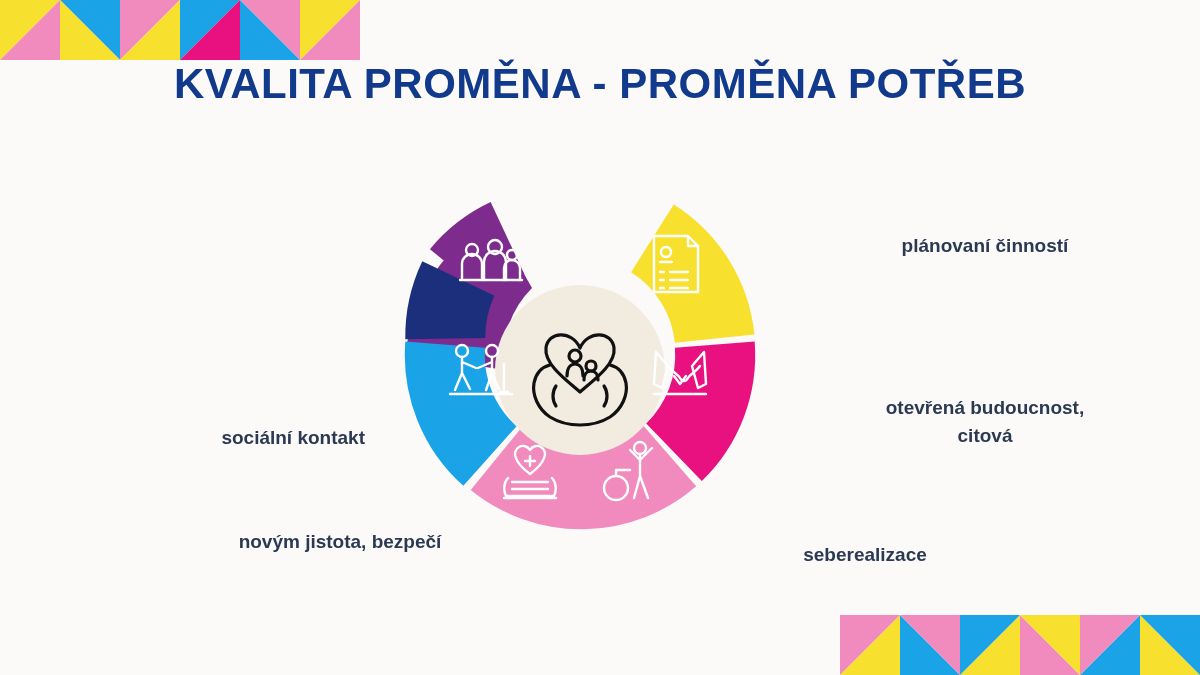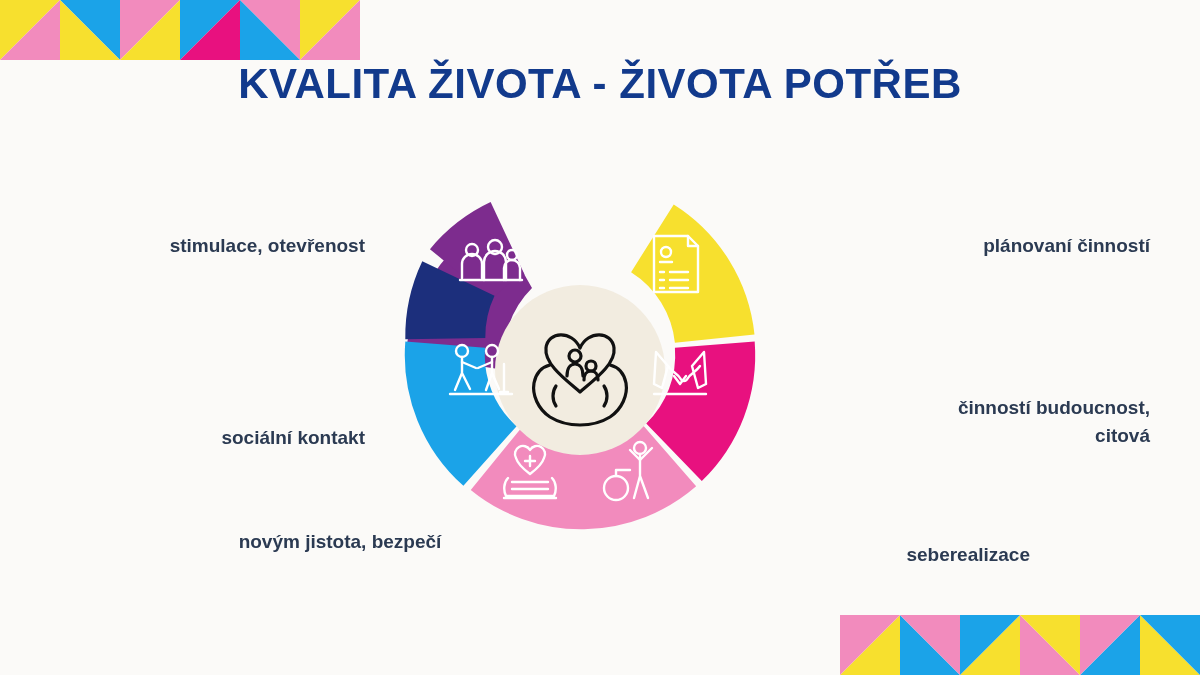--- a/index.html
+++ b/index.html
@@ -49,21 +49,21 @@
 
   
   .label {
     position: absolute;
     color: #2b3a52;
     font-size: 19px;
     font-weight: bold;
     line-height: 1.45;
     font-family: "Liberation Sans", sans-serif;
   }
-  .label.right { text-align: right; }
+  .label.right { text-align: center; }
   .label.left  { text-align: right; }
   .label.center { text-align: center; }
 
   #label-stimulace { left: 60px;  top: 232px; width: 305px; }
   #label-socialni  { left: 60px;  top: 396px; width: 305px; margin-top: 28px; }
   #label-citova    { left: 150px; top: 528px; width: 380px; }
   #label-planovani { left: 820px; top: 232px; width: 330px; }
   #label-otevrena  { left: 820px; top: 394px; width: 330px; }
   #label-sebereal  { left: 700px; top: 528px; width: 330px; margin-top: 13px; }
 </style>
@@ -93,21 +93,21 @@
   <polygon points="120,60 180,60 180,0" fill="#f7e02e"></polygon>
   <polygon points="120,60 120,0 180,0" fill="#1ba3e8"></polygon>
   <polygon points="180,60 240,60 180,0" fill="#f28bbd"></polygon>
   <polygon points="240,60 240,0 180,0" fill="#f7e02e"></polygon>
   <polygon points="240,60 300,60 300,0" fill="#1ba3e8"></polygon>
   <polygon points="240,60 240,0 300,0" fill="#f28bbd"></polygon>
   <polygon points="300,60 360,60 300,0" fill="#f7e02e"></polygon>
   <polygon points="360,60 360,0 300,0" fill="#1ba3e8"></polygon>
 </svg>
 
-<div class="title">KVALITA ŽIVOTA - ŽIVOTA POTŘEB</div>
+<div class="title">KVALITA PROMĚNA - PROMĚNA POTŘEB</div>
 
 <div class="wheel-wrap">
 <svg class="wheel-svg" width="400" height="360" viewBox="0 0 400 360" xmlns="http://www.w3.org/2000/svg">
   <defs>
     
   </defs>
 
   <g>
     <path d="M 25.7 164.8 A 175 175 0 0 1 112.5 28.5 L 152.0 97.9 A 95 95 0 0 0 124.9 180 L 25.7 164.8 Z" transform="rotate(0 200 180)" fill="#7d2c8e"></path>
   </g>
@@ -189,35 +189,35 @@
       <path d="M12 28 h12"></path>
       <path d="M12 38 h4 M22 38 h18"></path>
       <path d="M12 46 h4 M22 46 h18"></path>
       <path d="M12 54 h4 M22 54 h18"></path>
     </g>
   </g>
 </svg>
 </div>
 
 <div class="label left" id="label-stimulace">
-  <span>stimulace, otevřenost</span><br>
+  <br>
 </div>
 
 <div class="label left" id="label-socialni">
   <span>sociální kontakt</span>
 </div>
 
 <div class="label center" id="label-citova">
   <span>novým jistota, bezpečí</span>
 </div>
 
 <div class="label right" id="label-planovani">
   <span>plánovaní činností</span>
 </div>
 
 <div class="label right" id="label-otevrena">
-  <span>činností budoucnost,</span><br>
+  <span>otevřená budoucnost,</span><br>
   <span>citová</span>
 </div>
 
 <div class="label right" id="label-sebereal">
   <span>seberealizace</span>
 </div>
 
 </body></html>

